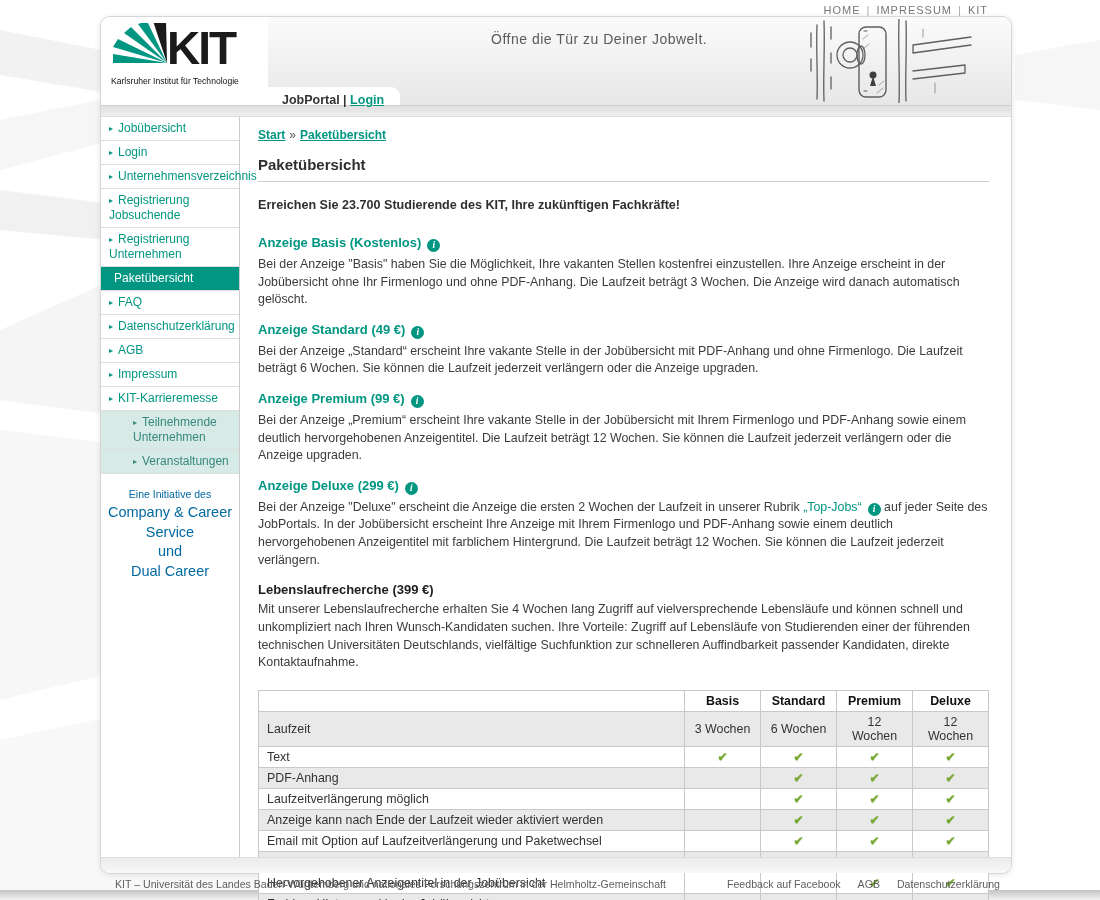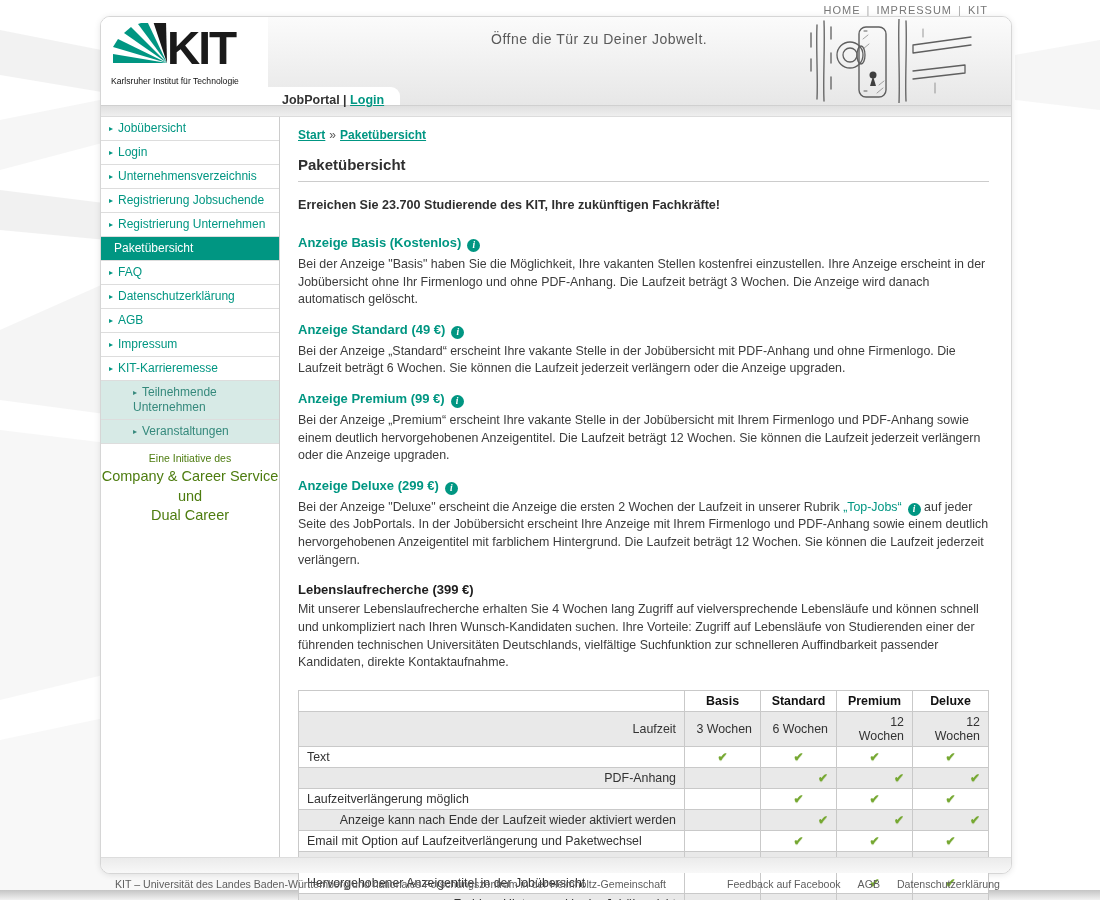--- a/index.html
+++ b/index.html
@@ -42,29 +42,29 @@
   .portal-tab a { color:#009682; text-decoration:underline; cursor:pointer; }
 
   
   .gray-band { height:12px; background:linear-gradient(#e0e0e0,#efefef);
     border-top:1px solid #d0d0d0; border-bottom:1px solid #dcdcdc; }
 
   
   .card-body { flex:1; display:flex; min-height:0; }
 
   
-  .sidebar { width:179px; border-right:1px solid #ccc; background:#fff; }
+  .sidebar { width:139px; border-right:1px solid #ccc; background:#fff; }
   .menu { list-style:none; }
   .menu li { font-size:12px; color:#009682; border-bottom:1px solid #ddd;
     padding:4px 4px 4px 8px; line-height:1.25; cursor:pointer; }
   .menu li .bullet { color:#009682; font-size:8px; vertical-align:1px; margin-right:5px; }
   .menu li.active { background:#009682; color:#fff; padding-left:13px; }
   .menu li.sub { background:#d7eae6; color:#35897c; padding-left:32px; }
   .menu li.sub .bullet { color:#35897c; }
-  .initiative { text-align:center; margin-top:8px; color:#4d7c0f; }
+  .initiative { text-align:center; margin-top:14px; color:#0369a1; }
   .initiative .small { font-size:10.5px; margin-bottom:3px; }
   .initiative .big { font-size:14.5px; line-height:1.35; }
 
   
   .content { flex:1; padding:11px 22px 6px 18px; display:flex; flex-direction:column;
     min-width:0; }
   .breadcrumb { font-size:12px; margin-bottom:14px; }
   .breadcrumb a { color:#009682; text-decoration:underline; cursor:pointer;font-weight:bold; }
   .breadcrumb .bsep { color:#555; margin:0 4px; }
   h1.page-title { font-size:15px; color:#2f2f2f; padding-bottom:8px;
@@ -79,21 +79,21 @@
     font-family:"Liberation Serif", serif; font-style:italic; }
   .inline-link { color:#009682; cursor:pointer; }
 
   
   table.pkg { border-collapse:collapse; width:100%; margin-top:18px; }
   table.pkg th, table.pkg td { border:1px solid #c9c9c9; font-size:12.4px;
     padding:3px 8px; height:20px;margin-left:20px; }
   table.pkg th { font-weight:bold; color:#111; text-align:center; background:#fff; }
   table.pkg td.lbl { text-align:left; color:#333; }
   table.pkg td.val { text-align:center; width:76px; color:#333; }
-  table.pkg tr.odd td { background:#e9e9e9;text-align:right; }
+  table.pkg tr.odd td { background:#e9e9e9; }
   table.pkg tr.even td { background:#fff; }
   .check { color:#76a832; font-size:12px; font-weight:bold;
     text-shadow:0 1px 0 rgba(120,170,50,.25); }
 
   
   .card-footer { height:16px; background:linear-gradient(#ebebeb,#f8f8f8);
     border-top:1px solid #ddd; border-radius:0 0 9px 9px; }
 
   
   .page-footer { position:absolute; left:0; right:0; top:878px; z-index:2;

